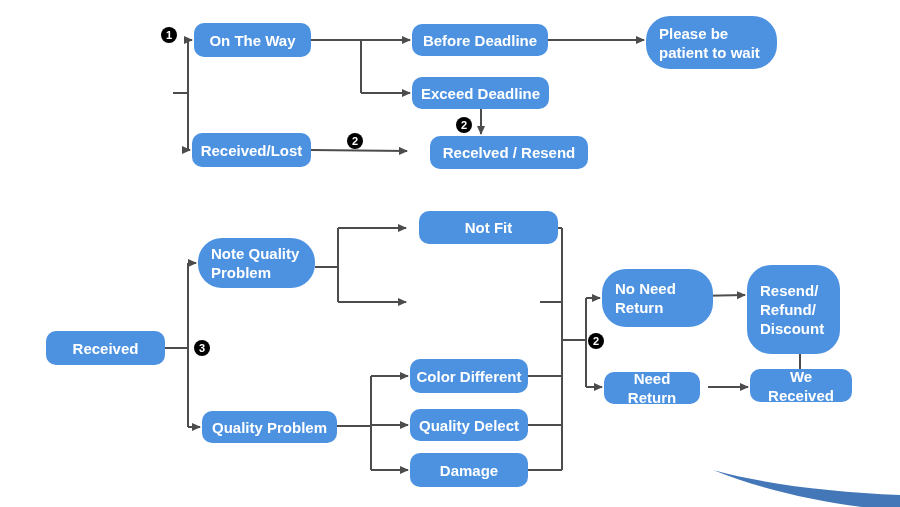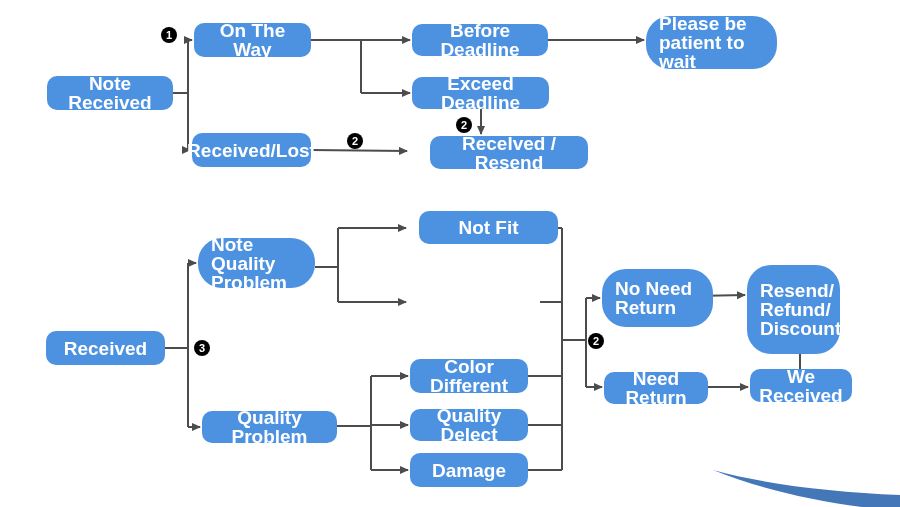--- a/index.html
+++ b/index.html
@@ -34,21 +34,21 @@
     fill:none;
   }
   #arrowhead path{ fill:var(--line-color); }
   .swoosh{ fill:var(--swoosh-color); stroke:none; }
   .node{
     position:absolute;
     box-sizing:border-box;
     background:var(--node-fill);
     color:var(--node-text);
     border-radius:10px;
-    font-size:19px;
+    font-size:15px;
     font-weight:bold;
     line-height:19px;
     display:flex;
     align-items:center;
     justify-content:center;
     text-align:center;
     white-space:pre-line;
     padding:16px 6px;
   }
   .node.align-left{
@@ -119,40 +119,39 @@
       <path class="connector" d="M586,298 L600,298" marker-end="url(#arrowhead)"></path>
       <path class="connector" d="M586,387 L602,387" marker-end="url(#arrowhead)"></path>
       <path class="connector" d="M695,296 L745,295" marker-end="url(#arrowhead)"></path>
       <path class="connector" d="M708,387 L748,387" marker-end="url(#arrowhead)"></path>
       <path class="connector" d="M800,334 L800,369"></path>
     </g>
 
     <path class="swoosh" d="M713,470 C758,488 808,500 862,507 L900,507 L900,495 C832,492 768,485 713,470 Z"></path>
   </svg>
 
-  <div class="node" style="left:47px;top:76px;width:126px;height:34px">Note Received</div>
   <div class="node" style="left:194px;top:23px;width:117px;height:34px">On The Way</div>
   <div class="node" style="left:192px;top:133px;width:119px;height:34px">Received/Lost</div>
   <div class="node" style="left:412px;top:24px;width:136px;height:32px">Before Deadline</div>
   <div class="node" style="left:412px;top:77px;width:137px;height:32px">Exceed Deadline</div>
   <div class="node" style="left:430px;top:136px;width:158px;height:33px">Recelved / Resend</div>
   <div class="node align-left" style="left:646px;top:16px;width:131px;height:53px">Please be
 patient to wait</div>
 
   <div class="node" style="left:46px;top:331px;width:119px;height:34px">Received</div>
   <div class="node align-left" style="left:198px;top:238px;width:117px;height:50px">Note Quality
 Problem</div>
   <div class="node" style="left:202px;top:411px;width:135px;height:31px">Quality Problem</div>
   <div class="node" style="left:419px;top:211px;width:139px;height:33px">Not Fit</div>
   <div class="node" style="left:410px;top:359px;width:118px;height:34px">Color Different</div>
   <div class="node" style="left:410px;top:409px;width:118px;height:31px">Quality Delect</div>
   <div class="node" style="left:410px;top:453px;width:118px;height:34px">Damage</div>
   <div class="node align-left" style="left:602px;top:269px;width:111px;height:58px">No Need
 Return</div>
-  <div class="node" style="left:604px;top:372px;width:104px;height:30px">Need Return</div>
+  <div class="node" style="left:604px;top:372px;width:96px;height:30px">Need Return</div>
   <div class="node align-left" style="left:747px;top:265px;width:93px;height:89px">Resend/
 Refund/
 Discount</div>
   <div class="node" style="left:750px;top:369px;width:102px;height:33px">We Received</div>
 
   <span class="step-marker" style="left:161px;top:27px">1</span>
   <span class="step-marker" style="left:347px;top:133px">2</span>
   <span class="step-marker" style="left:456px;top:117px">2</span>
   <span class="step-marker" style="left:194px;top:340px">3</span>
   <span class="step-marker" style="left:588px;top:333px">2</span>

